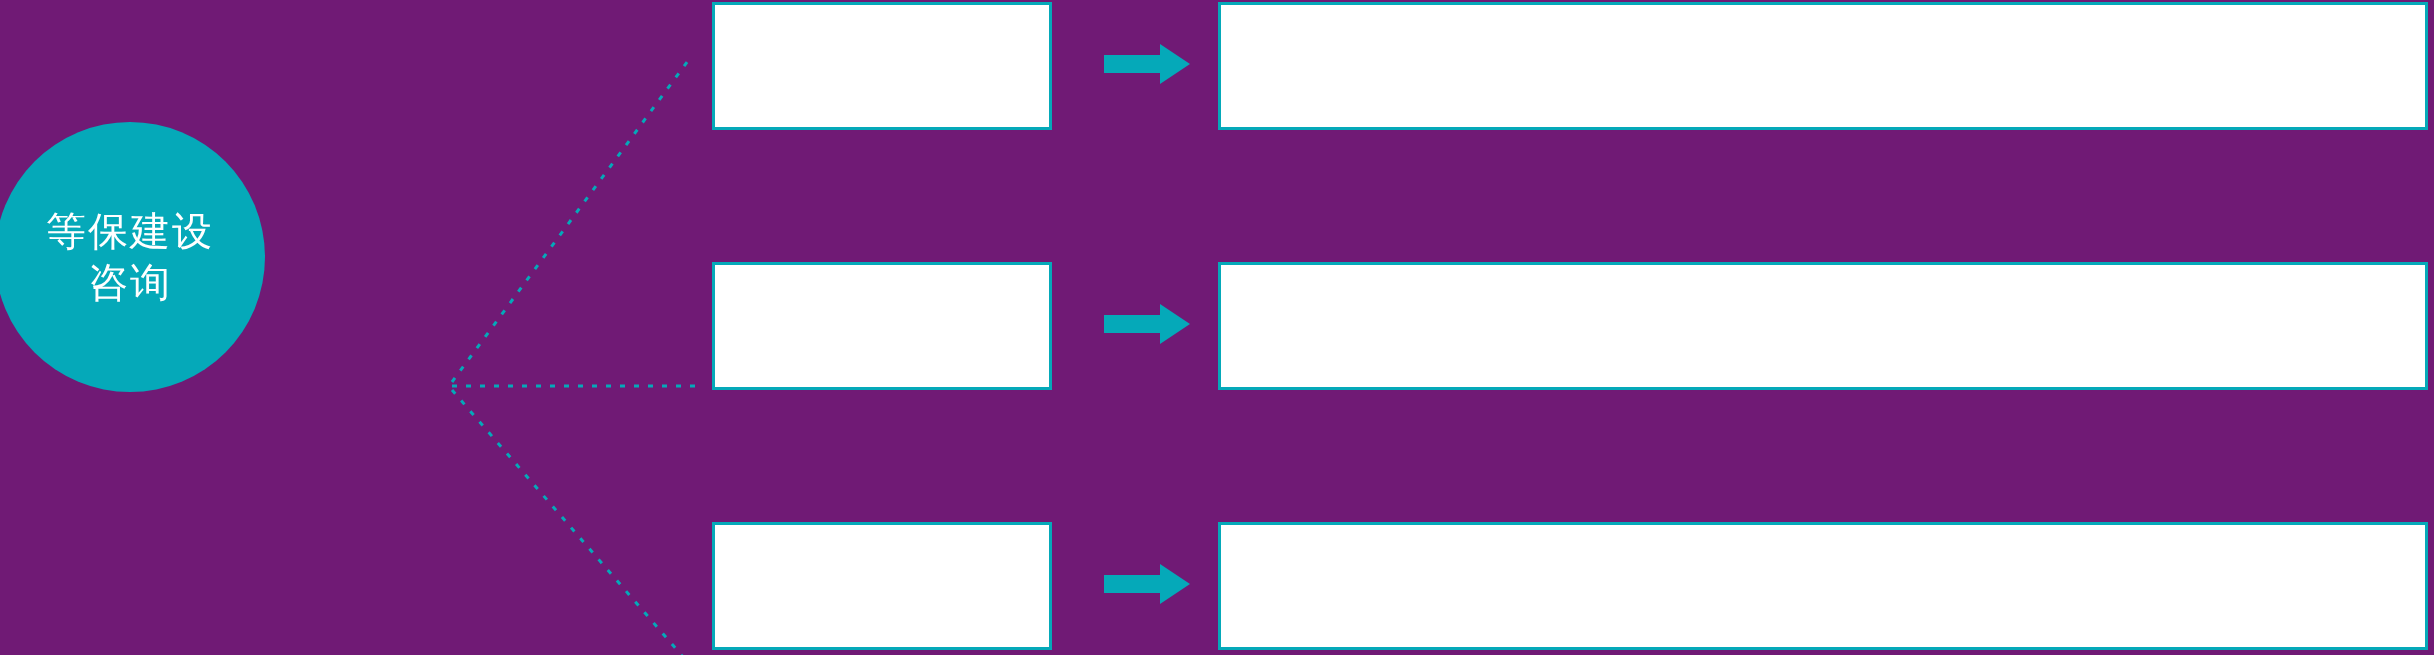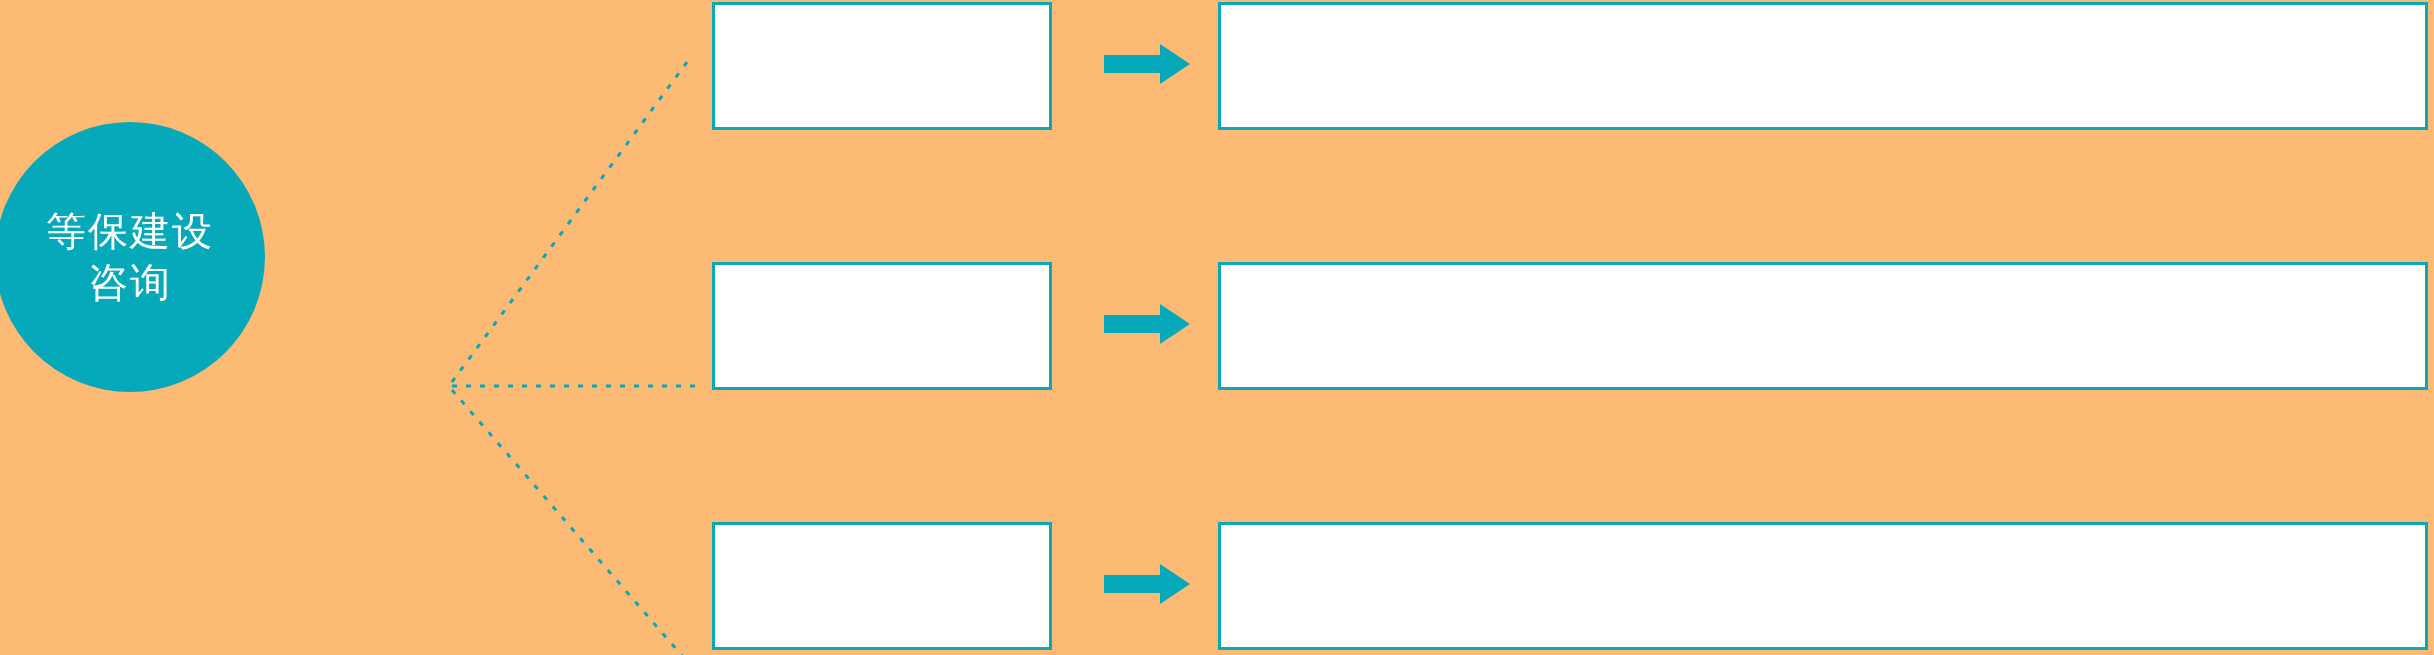--- a/index.html
+++ b/index.html
@@ -8,21 +8,21 @@
     padding: 0;
     background: #ffffff;
   }
   body {
     font-family: "Liberation Sans", "DejaVu Sans", sans-serif;
   }
   #canvas {
     position: relative;
     width: 2434px;
     height: 655px;
-    background: #fdba74;
+    background: #701a75;
     overflow: hidden;
   }
 
   
   .hub-circle {
     position: absolute;
     left: -5px;
     top: 122px;
     width: 270px;
     height: 270px;

